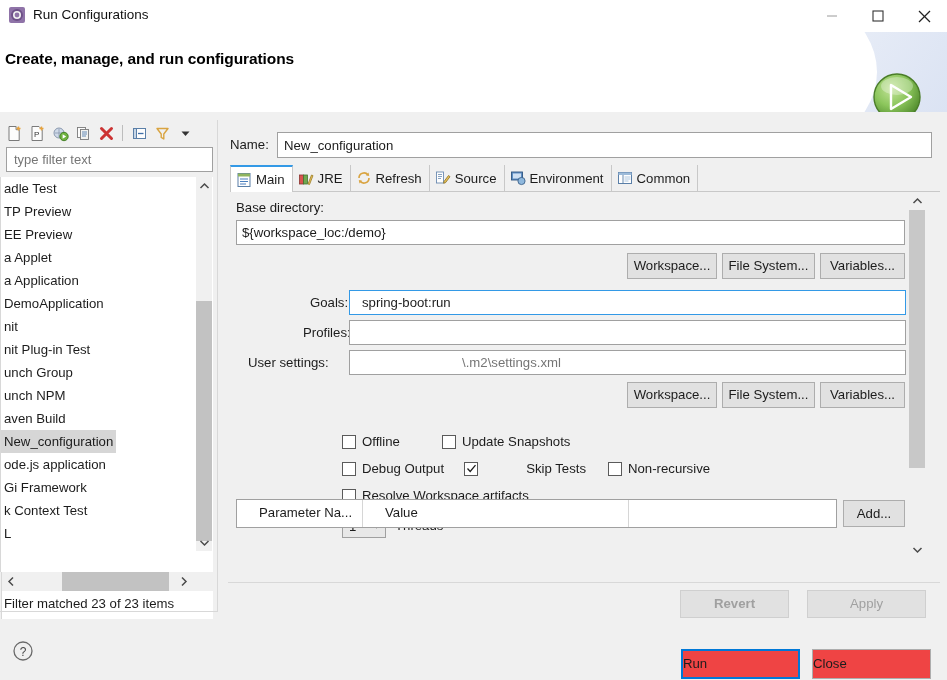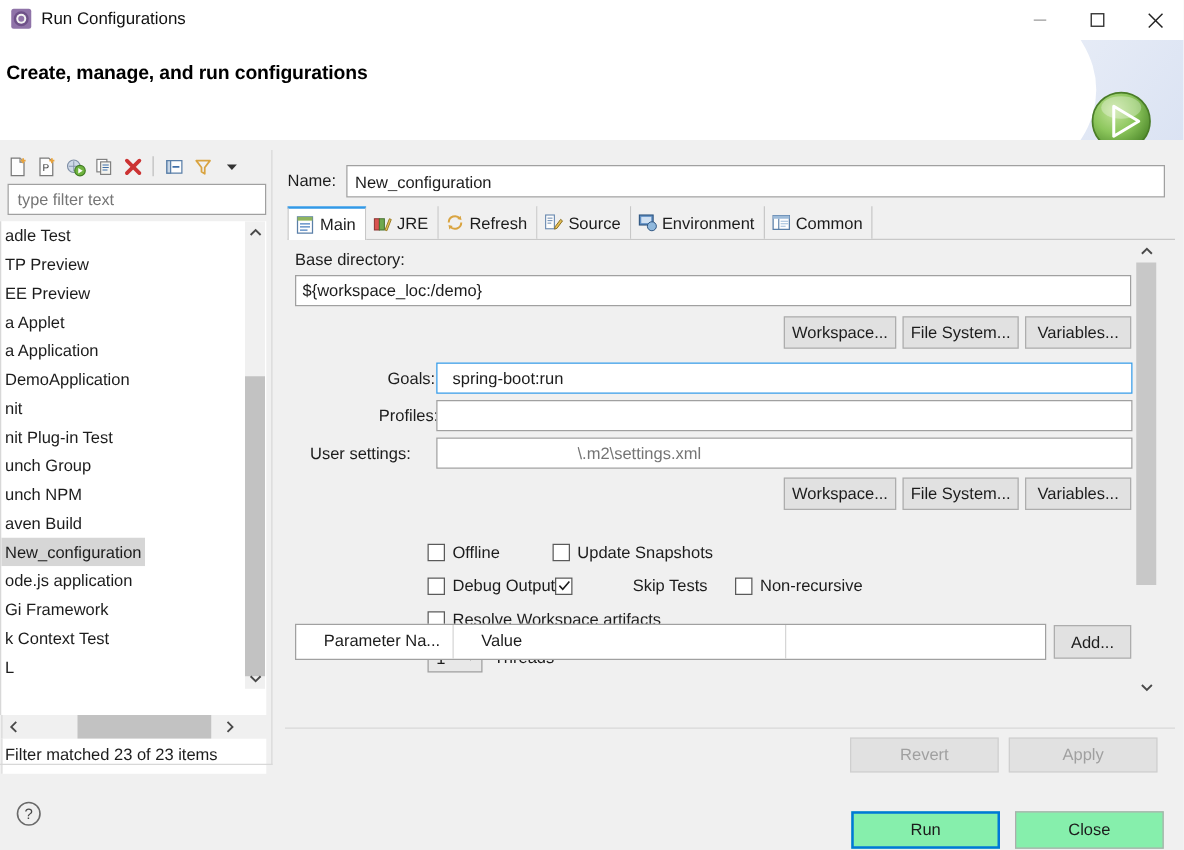--- a/index.html
+++ b/index.html
@@ -198,22 +198,22 @@
   .rp-vthumb { position: absolute; left: 0; width: 16px; background: #c8c8c8; }
 
   .rp-outline { position: absolute; left: 0px; top: 462px; width: 712px; height: 1px; background: #d8d8d8; }
 
   .bottom-btns { position: absolute; left: 0; top: 470px; width: 712px; height: 30px; }
 
   
   .footer { position: absolute; left: 0; top: 520px; width: 947px; height: 60px; }
   .footbtn {
     position: absolute; height: 30px; width: 119px;
-    background: #86efac; border: 1px solid #adadad;
-    font-size: 13.2px; color: #1c1c1c; text-align: center; line-height: 28px;
+    background: #ef4444; border: 1px solid #adadad;
+    font-size: 13.2px; color: #1c1c1c; line-height: 28px;
     font-family: "Liberation Sans", sans-serif;
   }
   .footbtn.default { border: 2px solid #0078d7; line-height: 26px; }
 </style>
 </head>
 <body>
 
 <div id="root">
 
   <div class="titlebar">
@@ -490,21 +490,21 @@
             <span class="cbox"></span>
             <span>Update Snapshots</span>
           </div>
         </div>
 
         <div class="cbrow" style="left:112px; top:269px;">
           <div class="cbwrap">
             <span class="cbox"></span>
             <span>Debug Output</span>
           </div>
-          <div class="cbwrap" style="gap:48px;">
+          <div class="cbwrap" style="margin-left:20px;gap:48px;">
             <span class="cbox">
               <svg width="11" height="11" viewBox="0 0 11 11">
                   <polyline points="1.5,5.5 4.2,8.4 9.5,2.2" fill="none" stroke="#1c1c1c" stroke-width="1.3"></polyline>
                 </svg>
             </span>
             <span>Skip Tests</span>
           </div>
           <div class="cbwrap" style="margin-left:22px;">
             <span class="cbox"></span>
             <span>Non-recursive</span>
@@ -546,21 +546,21 @@
         <div class="sb-arrow" style="top:349px">
           <svg width="11" height="8" viewBox="0 0 11 8">
               <polyline points="1.5,2 5.5,6 9.5,2" fill="none" stroke="#4a4a4a" stroke-width="1.5"></polyline>
             </svg>
         </div>
       </div>
 
       <div class="rp-outline"></div>
 
       <div class="bottom-btns">
-        <div class="gbtn disabled" style="left:452px; top:0px; width:119px; height:28px; line-height:26px;">Revert</div>
+        <div class="gbtn disabled" style="left:452px; top:0px; width:109px; height:28px; line-height:26px;font-weight:bold;">Revert</div>
         <div class="gbtn disabled" style="left:579px; top:0px; width:119px; height:28px; line-height:26px;">Apply</div>
       </div>
     </div>
 
     <div class="footer">
       <div class="footbtn default" style="left:681px; top:17px;">Run</div>
       <div class="footbtn" style="left:812px; top:17px;">Close</div>
     </div>
   </div>
 </div>

